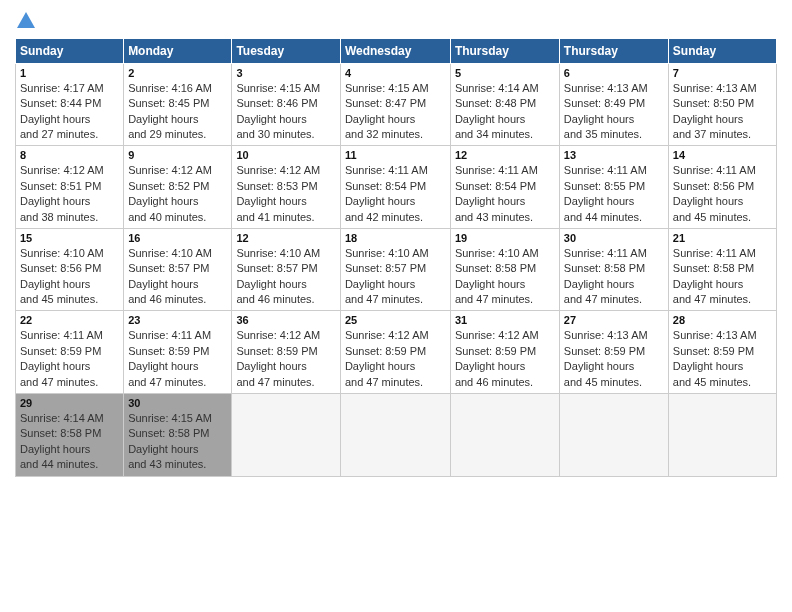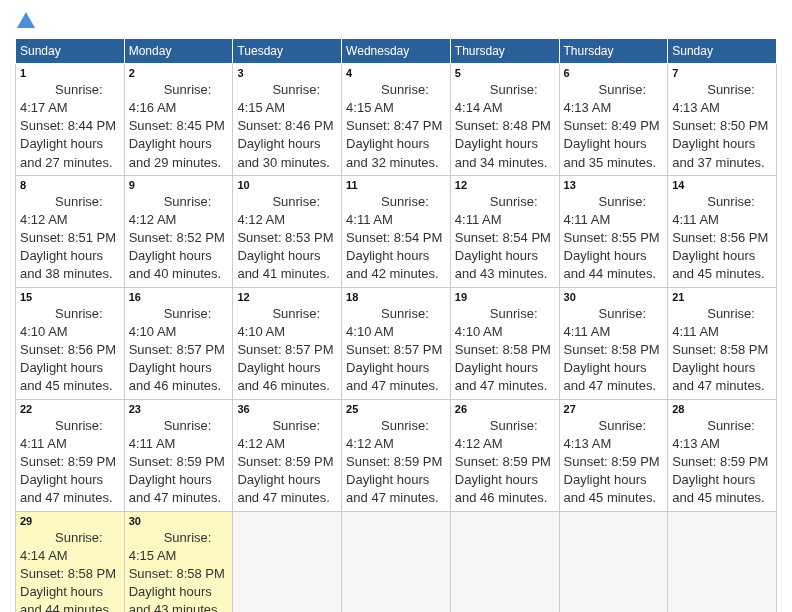--- a/index.html
+++ b/index.html
@@ -57,46 +57,45 @@
       width: 100%;
       border-collapse: collapse;
       font-size: 10px;
     }
     .calendar thead tr th {
       background: #2a6099;
       color: #fff;
       padding: 5px 4px;
       text-align: left;
       font-size: 12px;
-      font-weight: normal;
+      font-weight: bold;
       border: 1px solid #fff;
     }
     .calendar tbody tr td {
       vertical-align: top;
       border: 1px solid #ccc;
       padding: 3px 4px;
       width: 113px;
       height: 82px;
       background: #fff;
     }
     .calendar tbody tr:last-child td {
-      background: #fef9c3;
+      background: #a3a3a3;
     }
     .day-num {
       font-weight: bold;
       font-size: 11px;
       color: #111;
       display: block;
       margin-bottom: 2px;
     }
     .day-info {
-      font-size: 13px;
+      font-size: 11px;
       color: #333;
       line-height: 1.4;
-      margin-left: 35px;
     }
     .empty {
       background: #f5f5f5 !important;
     }
   </style>
 </head>
 <body>
 
 <div class="page">
   <div class="header">
@@ -235,21 +234,21 @@
         </td>
           <td>
           <span class="day-num">36</span>
           <span class="day-info">Sunrise: 4:12 AM<br>Sunset: 8:59 PM<br>Daylight hours<br>and 47 minutes.</span>
         </td>
           <td>
           <span class="day-num">25</span>
           <span class="day-info">Sunrise: 4:12 AM<br>Sunset: 8:59 PM<br>Daylight hours<br>and 47 minutes.</span>
         </td>
           <td>
-          <span class="day-num">26</span>
+          <span class="day-num">31</span>
           <span class="day-info">Sunrise: 4:12 AM<br>Sunset: 8:59 PM<br>Daylight hours<br>and 46 minutes.</span>
         </td>
           <td>
           <span class="day-num">27</span>
           <span class="day-info">Sunrise: 4:13 AM<br>Sunset: 8:59 PM<br>Daylight hours<br>and 45 minutes.</span>
         </td>
           <td>
           <span class="day-num">28</span>
           <span class="day-info">Sunrise: 4:13 AM<br>Sunset: 8:59 PM<br>Daylight hours<br>and 45 minutes.</span>
         </td>

